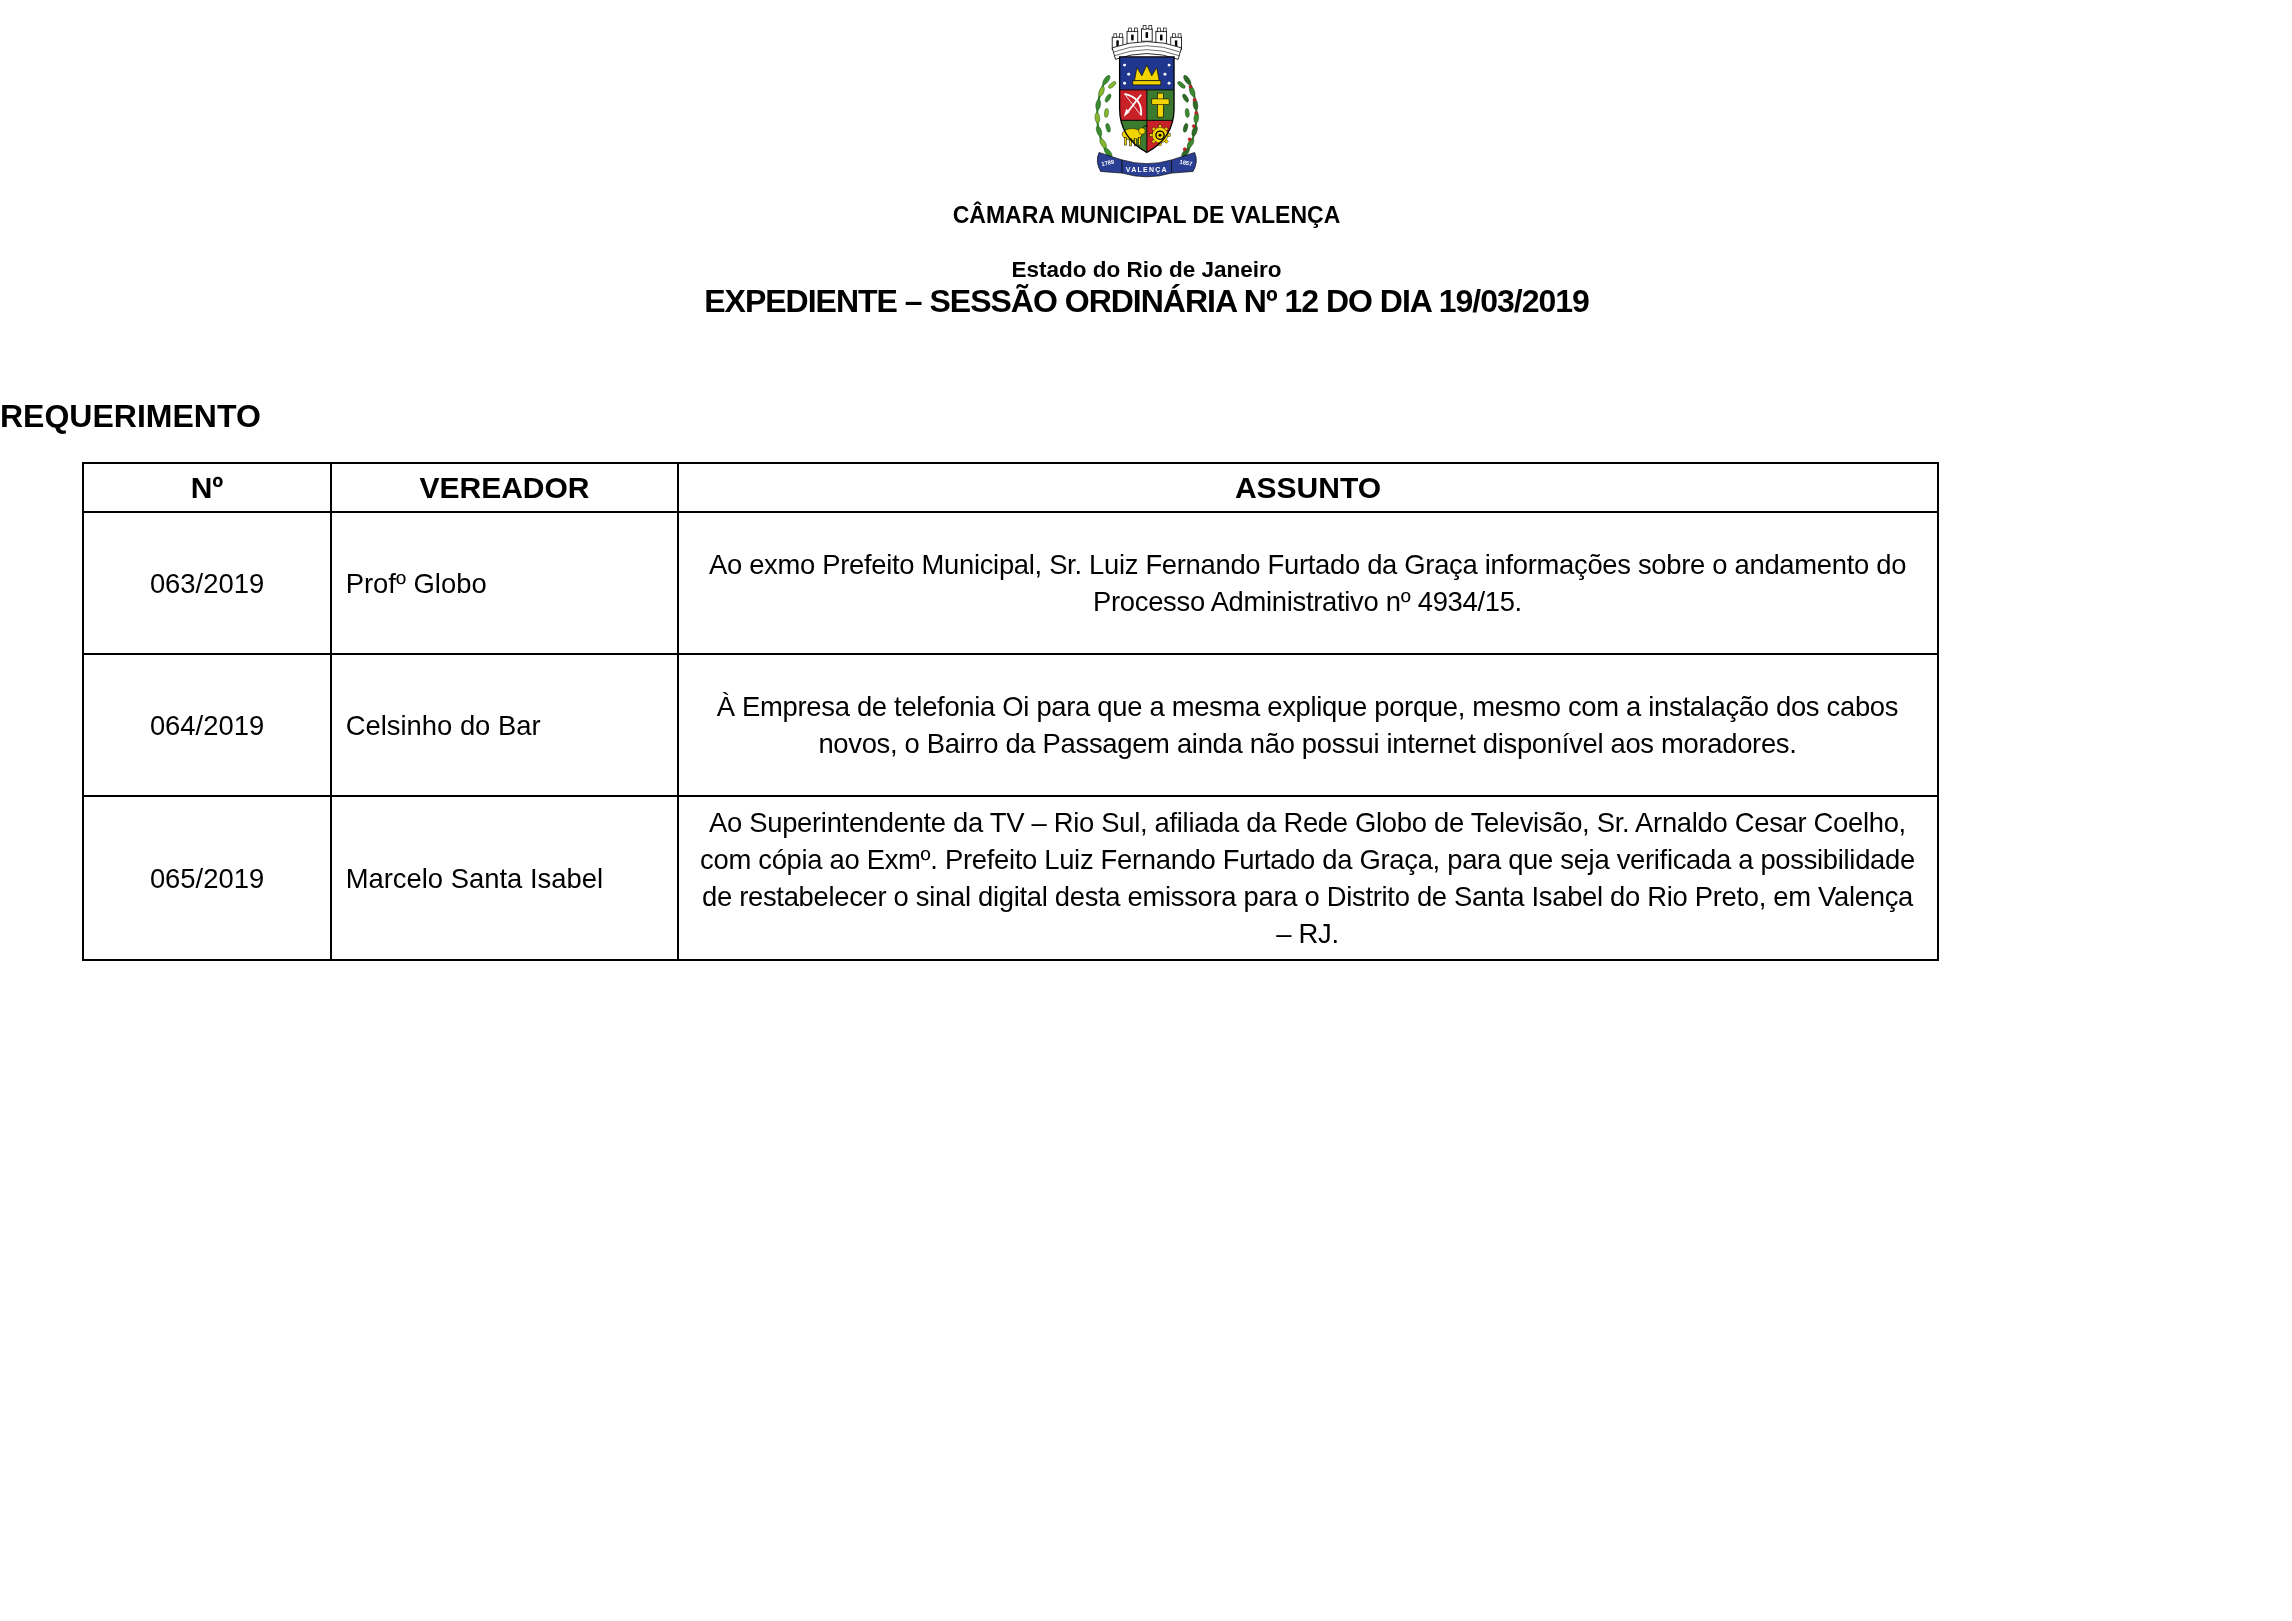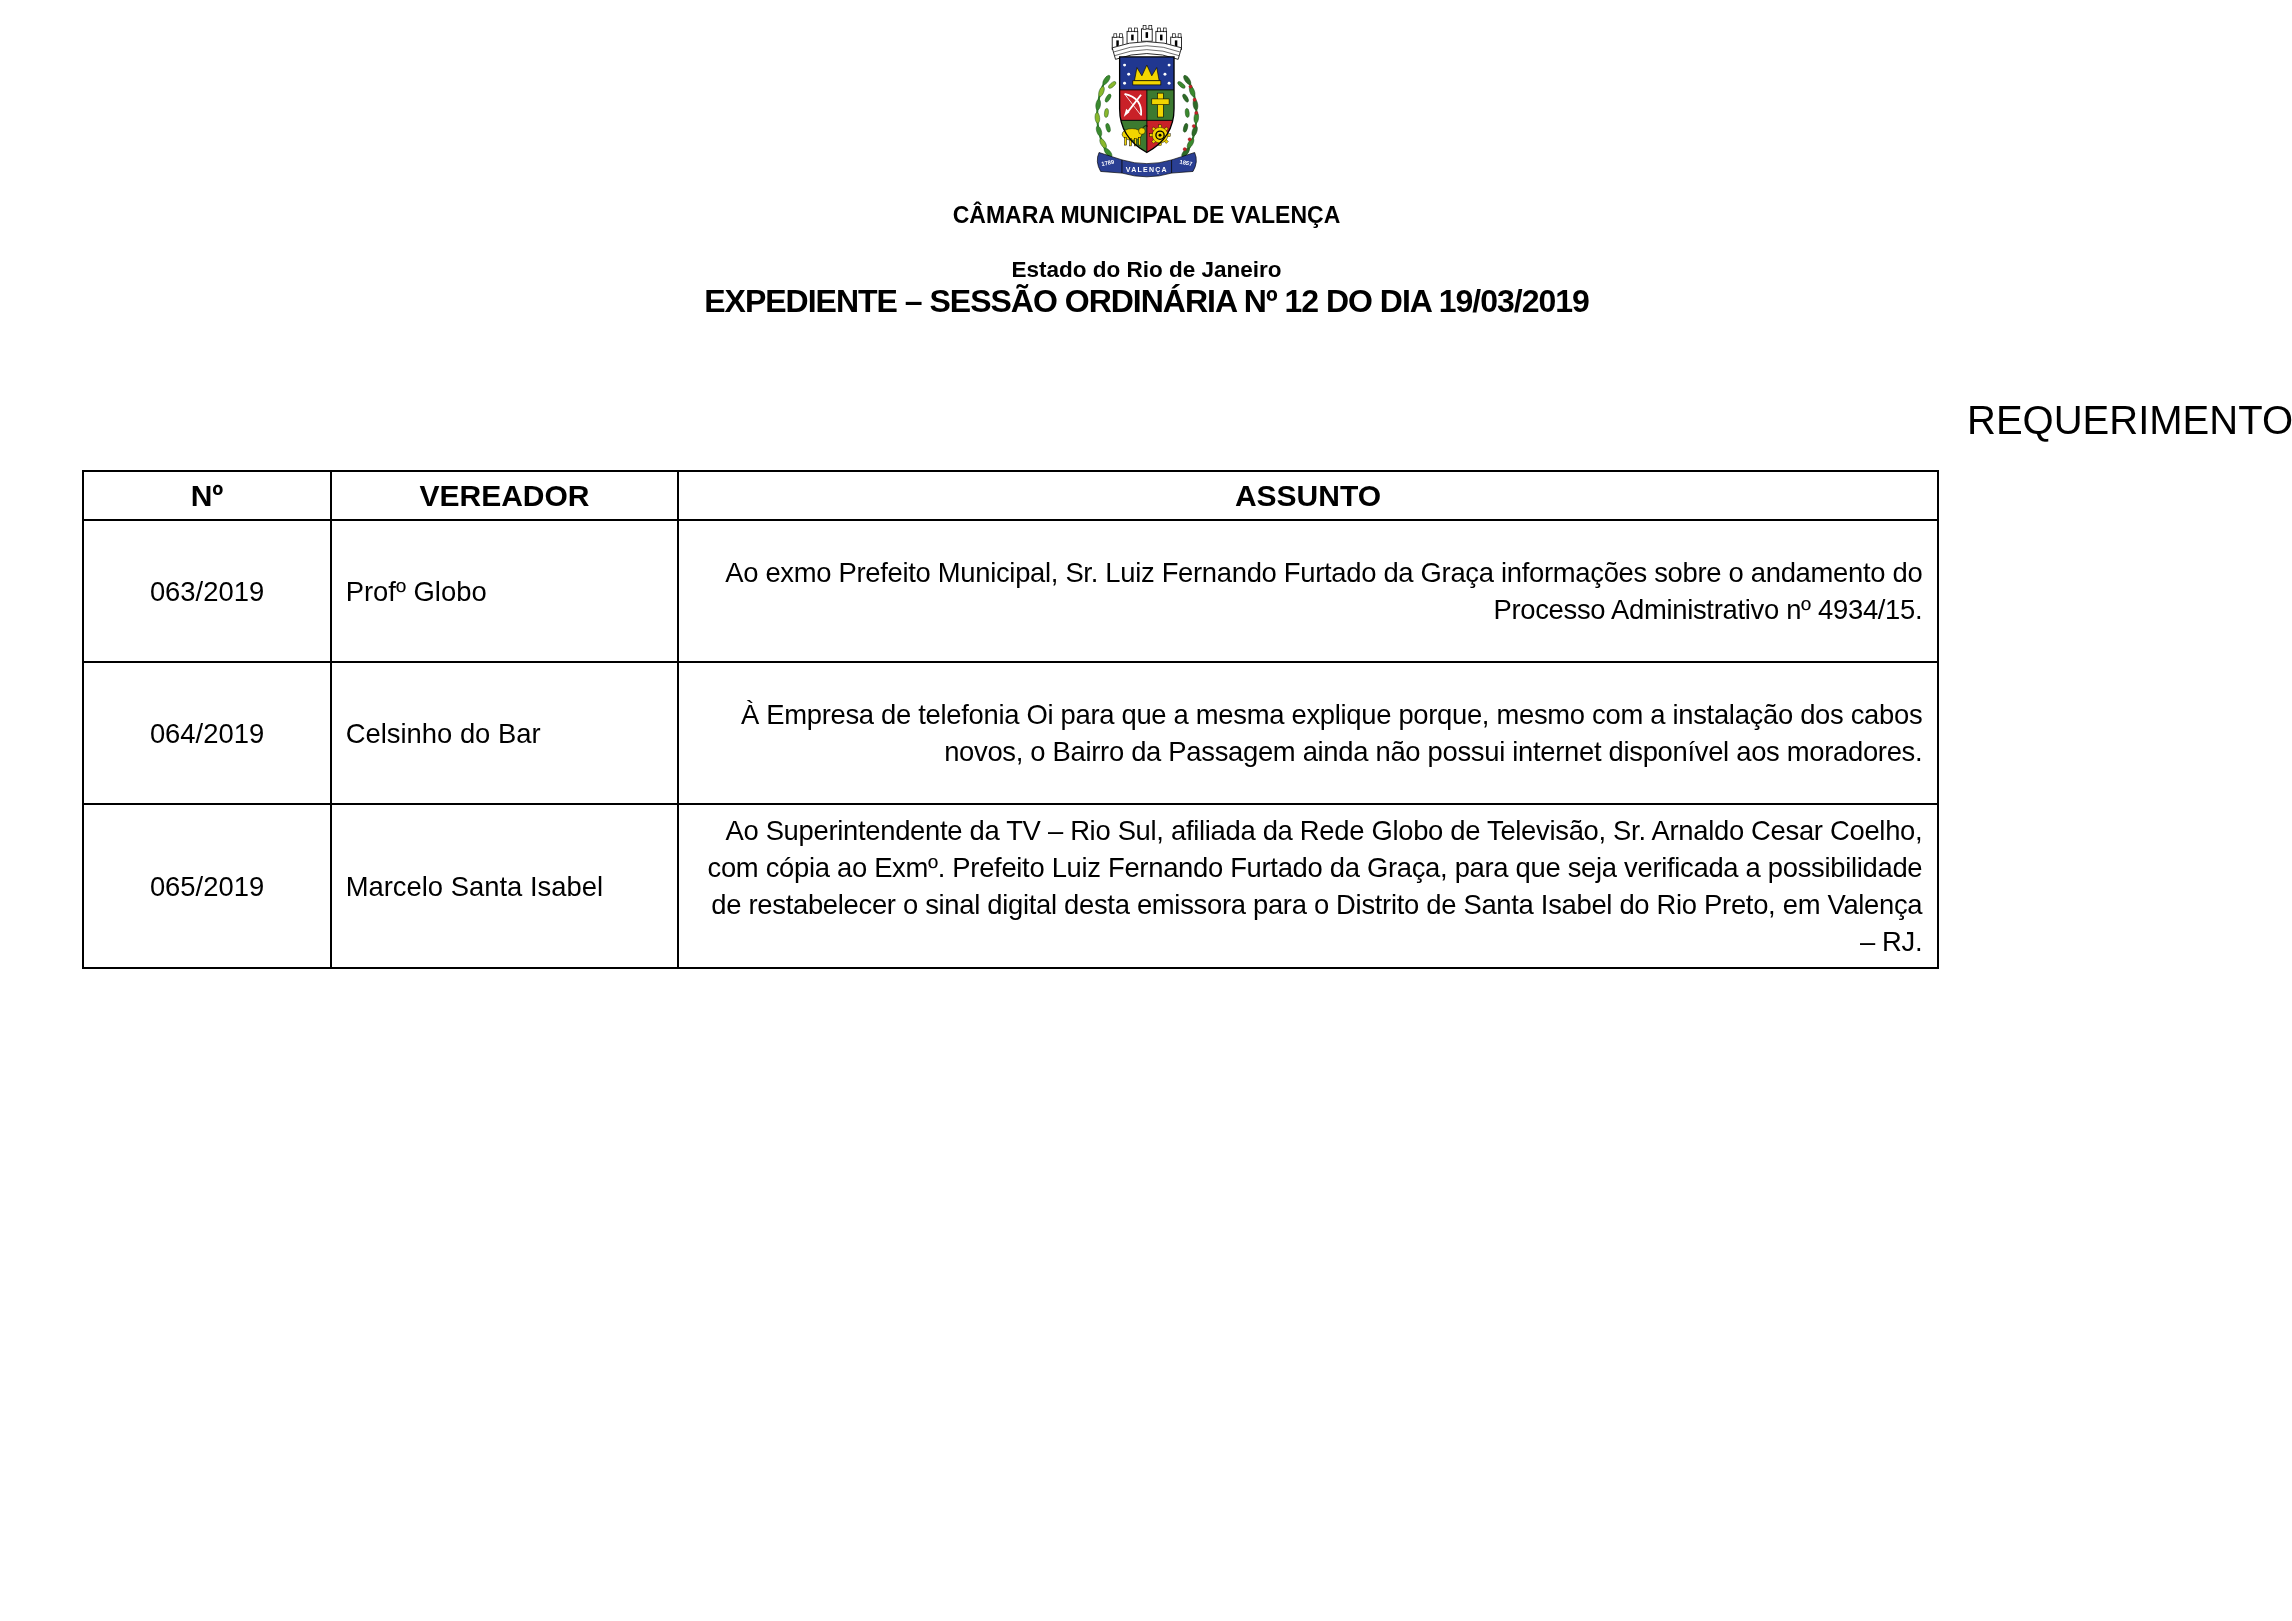--- a/index.html
+++ b/index.html
@@ -18,21 +18,21 @@
     font-size:23px; font-weight:bold; margin-top:15.7px; letter-spacing:0px;
   }
   .org-sub {
     font-size:22.5px; font-weight:bold; margin-top:27.4px;
   }
   .doc-title {
     text-align:center; font-size:32px; font-weight:bold;
     letter-spacing:-1px;
   }
   .section-title {
-    text-align:right; font-size:40px; font-weight:normal; margin-top:78px;
+    text-align:left; font-size:32px; font-weight:bold; margin-top:78px;
   }
   table.req {
     border-collapse:collapse; table-layout:fixed;
     margin-left:82px; margin-top:27.4px;
     width:1857px;
   }
   table.req col.c1 { width:248px; }
   table.req col.c2 { width:347px; }
   table.req th, table.req td { border:2.9px solid #000; background:#fff; }
   table.req th {
@@ -40,21 +40,21 @@
     vertical-align:middle; padding:0 3.9px;
   }
   table.req td {
     font-size:27.4px; line-height:37px; vertical-align:middle;
   }
   tr.r1 { height:142px;border-radius:25px; }
   tr.r2 { height:142px; }
   tr.r3 { height:164px; }
   td.c-num { text-align:center; padding:0 5.9px; }
   td.c-ver { text-align:left; padding:0 9.8px 0 13.7px; }
-  td.c-ass { text-align:right; padding:3.9px 14.7px 3.9px 13.7px; letter-spacing:-0.3px; }
+  td.c-ass { text-align:center; padding:3.9px 14.7px 3.9px 13.7px; letter-spacing:-0.3px; }
 </style>
 </head>
 <body>
 
 <div class="header">
 
   <span class="emblem">
     <svg viewBox="0 0 150 205" xmlns="http://www.w3.org/2000/svg">
       <defs>
         <clipPath id="shieldClip">

